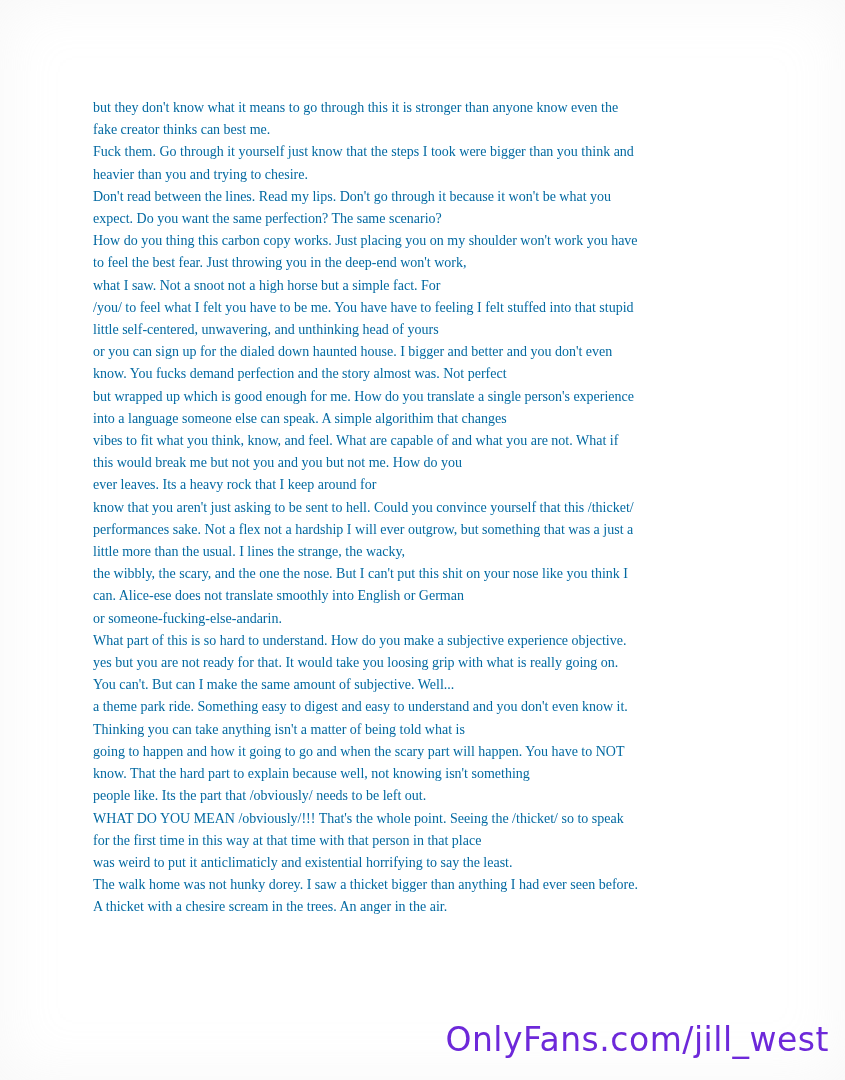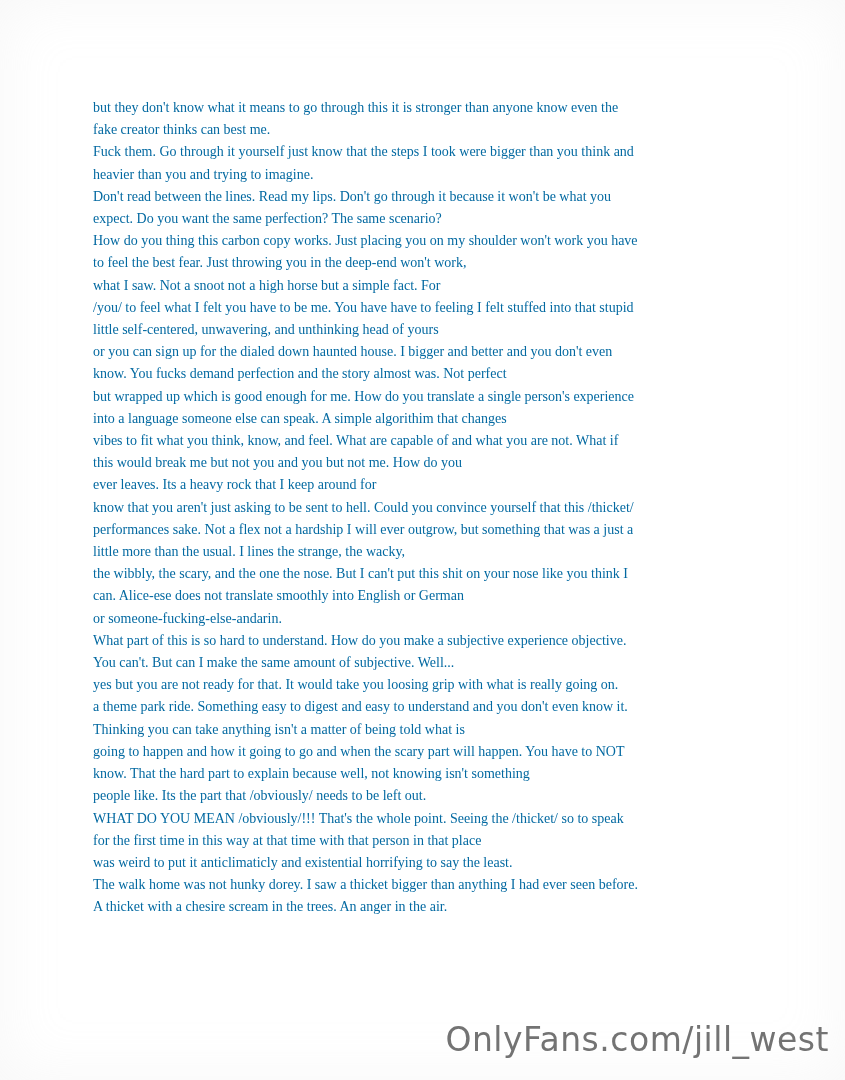--- a/index.html
+++ b/index.html
@@ -29,34 +29,34 @@
   .text-block .line {
     white-space: nowrap;
   }
   .watermark {
     position: absolute;
     top: 1020px;
     right: 16px;
     font-family: "DejaVu Sans", "Liberation Sans", sans-serif;
     font-size: 33px;
     font-weight: 400;
-    color: #737373;
+    color: #6d28d9;
     letter-spacing: 0.5px;
     white-space: nowrap;
   }
 </style>
 </head>
 <body>
 
 <div class="page">
   <div class="text-block">
       <div class="line">but they don't know what it means to go through this it is stronger than anyone know even the</div>
       <div class="line">fake creator thinks can best me.</div>
       <div class="line">Fuck them. Go through it yourself just know that the steps I took were bigger than you think and</div>
-      <div class="line">heavier than you and trying to imagine.</div>
+      <div class="line">heavier than you and trying to chesire.</div>
       <div class="line">Don't read between the lines. Read my lips. Don't go through it because it won't be what you</div>
       <div class="line">expect. Do you want the same perfection? The same scenario?</div>
       <div class="line">How do you thing this carbon copy works. Just placing you on my shoulder won't work you have</div>
       <div class="line">to feel the best fear. Just throwing you in the deep-end won't work,</div>
       <div class="line">what I saw. Not a snoot not a high horse but a simple fact. For</div>
       <div class="line">/you/ to feel what I felt you have to be me. You have have to feeling I felt stuffed into that stupid</div>
       <div class="line">little self-centered, unwavering, and unthinking head of yours</div>
       <div class="line">or you can sign up for the dialed down haunted house. I bigger and better and you don't even</div>
       <div class="line">know. You fucks demand perfection and the story almost was. Not perfect</div>
       <div class="line">but wrapped up which is good enough for me. How do you translate a single person's experience</div>
@@ -64,22 +64,22 @@
       <div class="line">vibes to fit what you think, know, and feel. What are capable of and what you are not. What if</div>
       <div class="line">this would break me but not you and you but not me. How do you</div>
       <div class="line">ever leaves. Its a heavy rock that I keep around for</div>
       <div class="line">know that you aren't just asking to be sent to hell. Could you convince yourself that this /thicket/</div>
       <div class="line">performances sake. Not a flex not a hardship I will ever outgrow, but something that was a just a</div>
       <div class="line">little more than the usual. I lines the strange, the wacky,</div>
       <div class="line">the wibbly, the scary, and the one the nose. But I can't put this shit on your nose like you think I</div>
       <div class="line">can. Alice-ese does not translate smoothly into English or German</div>
       <div class="line">or someone-fucking-else-andarin.</div>
       <div class="line">What part of this is so hard to understand. How do you make a subjective experience objective.</div>
+      <div class="line">yes but you are not ready for that. It would take you loosing grip with what is really going on.</div>
       <div class="line">You can't. But can I make the same amount of subjective. Well...</div>
-      <div class="line">yes but you are not ready for that. It would take you loosing grip with what is really going on.</div>
       <div class="line">a theme park ride. Something easy to digest and easy to understand and you don't even know it.</div>
       <div class="line">Thinking you can take anything isn't a matter of being told what is</div>
       <div class="line">going to happen and how it going to go and when the scary part will happen. You have to NOT</div>
       <div class="line">know. That the hard part to explain because well, not knowing isn't something</div>
       <div class="line">people like. Its the part that /obviously/ needs to be left out.</div>
       <div class="line">WHAT DO YOU MEAN /obviously/!!! That's the whole point. Seeing the /thicket/ so to speak</div>
       <div class="line">for the first time in this way at that time with that person in that place</div>
       <div class="line">was weird to put it anticlimaticly and existential horrifying to say the least.</div>
       <div class="line">The walk home was not hunky dorey. I saw a thicket bigger than anything I had ever seen before.</div>
       <div class="line">A thicket with a chesire scream in the trees. An anger in the air.</div>

